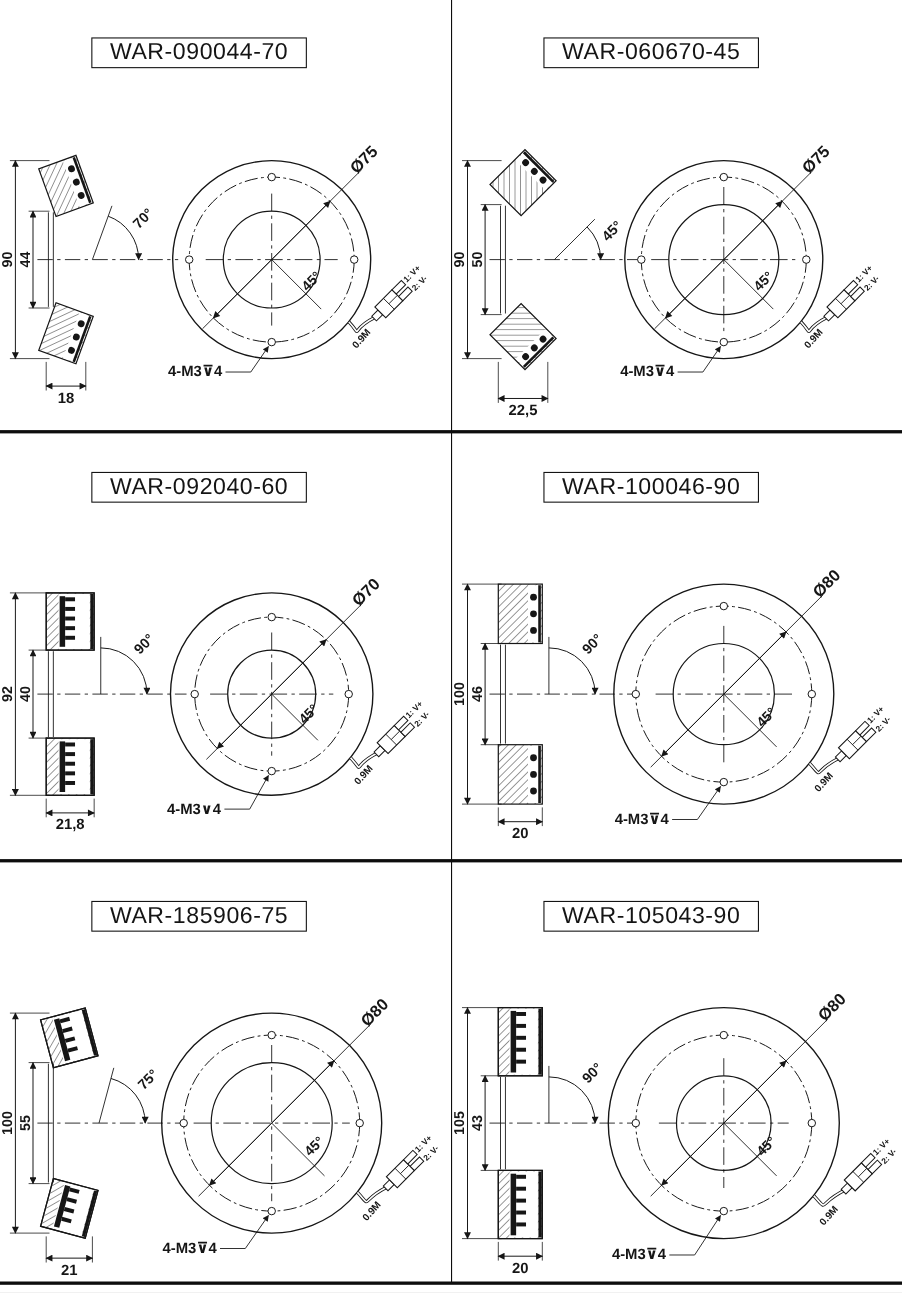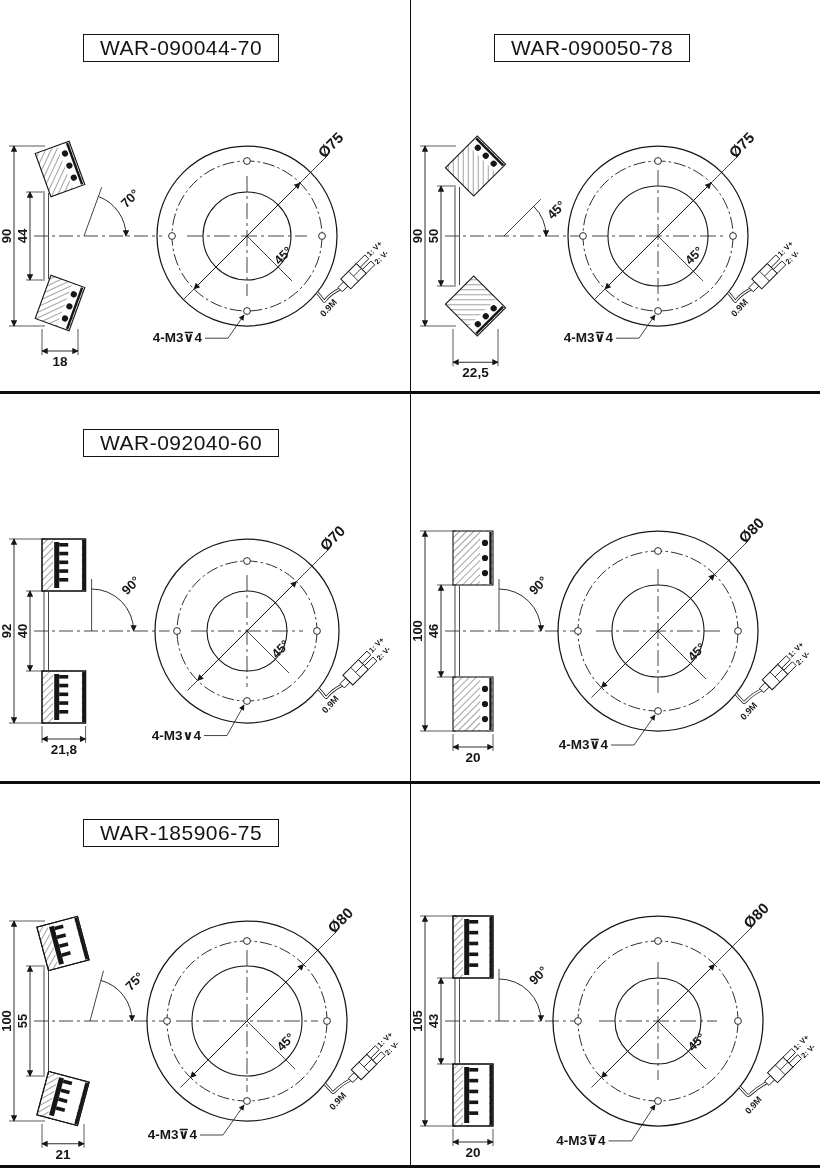--- a/index.html
+++ b/index.html
@@ -93,21 +93,21 @@
     <rect x="28" y="-7" width="12" height="5.5" fill="#fff" stroke="#161616" stroke-width="0.9"></rect>
     <rect x="28" y="1.5" width="12" height="5.5" fill="#fff" stroke="#161616" stroke-width="0.9"></rect>
     <text x="42" y="-2" font-size="7.5" font-weight="bold" fill="#161616">1: V+</text>
     <text x="42" y="9" font-size="7.5" font-weight="bold" fill="#161616">2: V-</text>
   </g>
         <text transform="translate(330.7 245.8) rotate(-48)" font-size="9" text-anchor="middle" font-weight="bold" fill="#161616">0.9M</text>
       </svg>
   </div>
   <div class="panel" style="left:411px;top:0;height:391px">
     <div class="title-row">
-        <div class="title-box"><span>WAR-090050-78</span></div>
+        <div class="title-box"><span>WAR-060670-45</span></div>
       </div>
     <svg class="draw" width="410" height="340">
         <defs>
     <pattern id="h1" width="5" height="5" patternUnits="userSpaceOnUse" patternTransform="rotate(45)">
       <line x1="0" y1="0" x2="0" y2="5" stroke="#161616" stroke-width="0.8"></line>
           </pattern>
     <marker id="a1" viewBox="0 0 10 10" refX="9" refY="5" markerWidth="9" markerHeight="7" orient="auto-start-reverse">
       <path d="M0,0 L10,5 L0,10 z" fill="#161616"></path>
           </marker>
   </defs>
@@ -260,20 +260,23 @@
     <line x1="17" y1="0" x2="28" y2="0" stroke="#161616" stroke-width="0.8"></line>
     <rect x="28" y="-7" width="12" height="5.5" fill="#fff" stroke="#161616" stroke-width="0.9"></rect>
     <rect x="28" y="1.5" width="12" height="5.5" fill="#fff" stroke="#161616" stroke-width="0.9"></rect>
     <text x="42" y="-2" font-size="7.5" font-weight="bold" fill="#161616">1: V+</text>
     <text x="42" y="9" font-size="7.5" font-weight="bold" fill="#161616">2: V-</text>
   </g>
         <text transform="translate(332.56 247.44) rotate(-48)" font-size="9" text-anchor="middle" font-weight="bold" fill="#161616">0.9M</text>
       </svg>
   </div>
   <div class="panel" style="left:411px;top:395px;height:386px">
+    <div class="title-row">
+        <div class="title-box"><span>WAR-100046-90</span></div>
+      </div>
     <svg class="draw" width="410" height="340">
         <defs>
     <pattern id="h3" width="5" height="5" patternUnits="userSpaceOnUse" patternTransform="rotate(45)">
       <line x1="0" y1="0" x2="0" y2="5" stroke="#161616" stroke-width="0.8"></line>
           </pattern>
     <marker id="a3" viewBox="0 0 10 10" refX="9" refY="5" markerWidth="9" markerHeight="7" orient="auto-start-reverse">
       <path d="M0,0 L10,5 L0,10 z" fill="#161616"></path>
           </marker>
   </defs>
         <g transform="rotate(0 62 99)">
@@ -423,20 +426,23 @@
     <line x1="17" y1="0" x2="28" y2="0" stroke="#161616" stroke-width="0.8"></line>
     <rect x="28" y="-7" width="12" height="5.5" fill="#fff" stroke="#161616" stroke-width="0.9"></rect>
     <rect x="28" y="1.5" width="12" height="5.5" fill="#fff" stroke="#161616" stroke-width="0.9"></rect>
     <text x="42" y="-2" font-size="7.5" font-weight="bold" fill="#161616">1: V+</text>
     <text x="42" y="9" font-size="7.5" font-weight="bold" fill="#161616">2: V-</text>
   </g>
         <text transform="translate(340 254) rotate(-48)" font-size="9" text-anchor="middle" font-weight="bold" fill="#161616">0.9M</text>
       </svg>
   </div>
   <div class="panel" style="left:411px;top:785px;height:380px">
+    <div class="title-row">
+        <div class="title-box"><span>WAR-105043-90</span></div>
+      </div>
     <svg class="draw" width="410" height="340">
         <defs>
     <pattern id="h5" width="5" height="5" patternUnits="userSpaceOnUse" patternTransform="rotate(45)">
       <line x1="0" y1="0" x2="0" y2="5" stroke="#161616" stroke-width="0.8"></line>
           </pattern>
     <marker id="a5" viewBox="0 0 10 10" refX="9" refY="5" markerWidth="9" markerHeight="7" orient="auto-start-reverse">
       <path d="M0,0 L10,5 L0,10 z" fill="#161616"></path>
           </marker>
   </defs>
         <g transform="rotate(0 62 98)">

